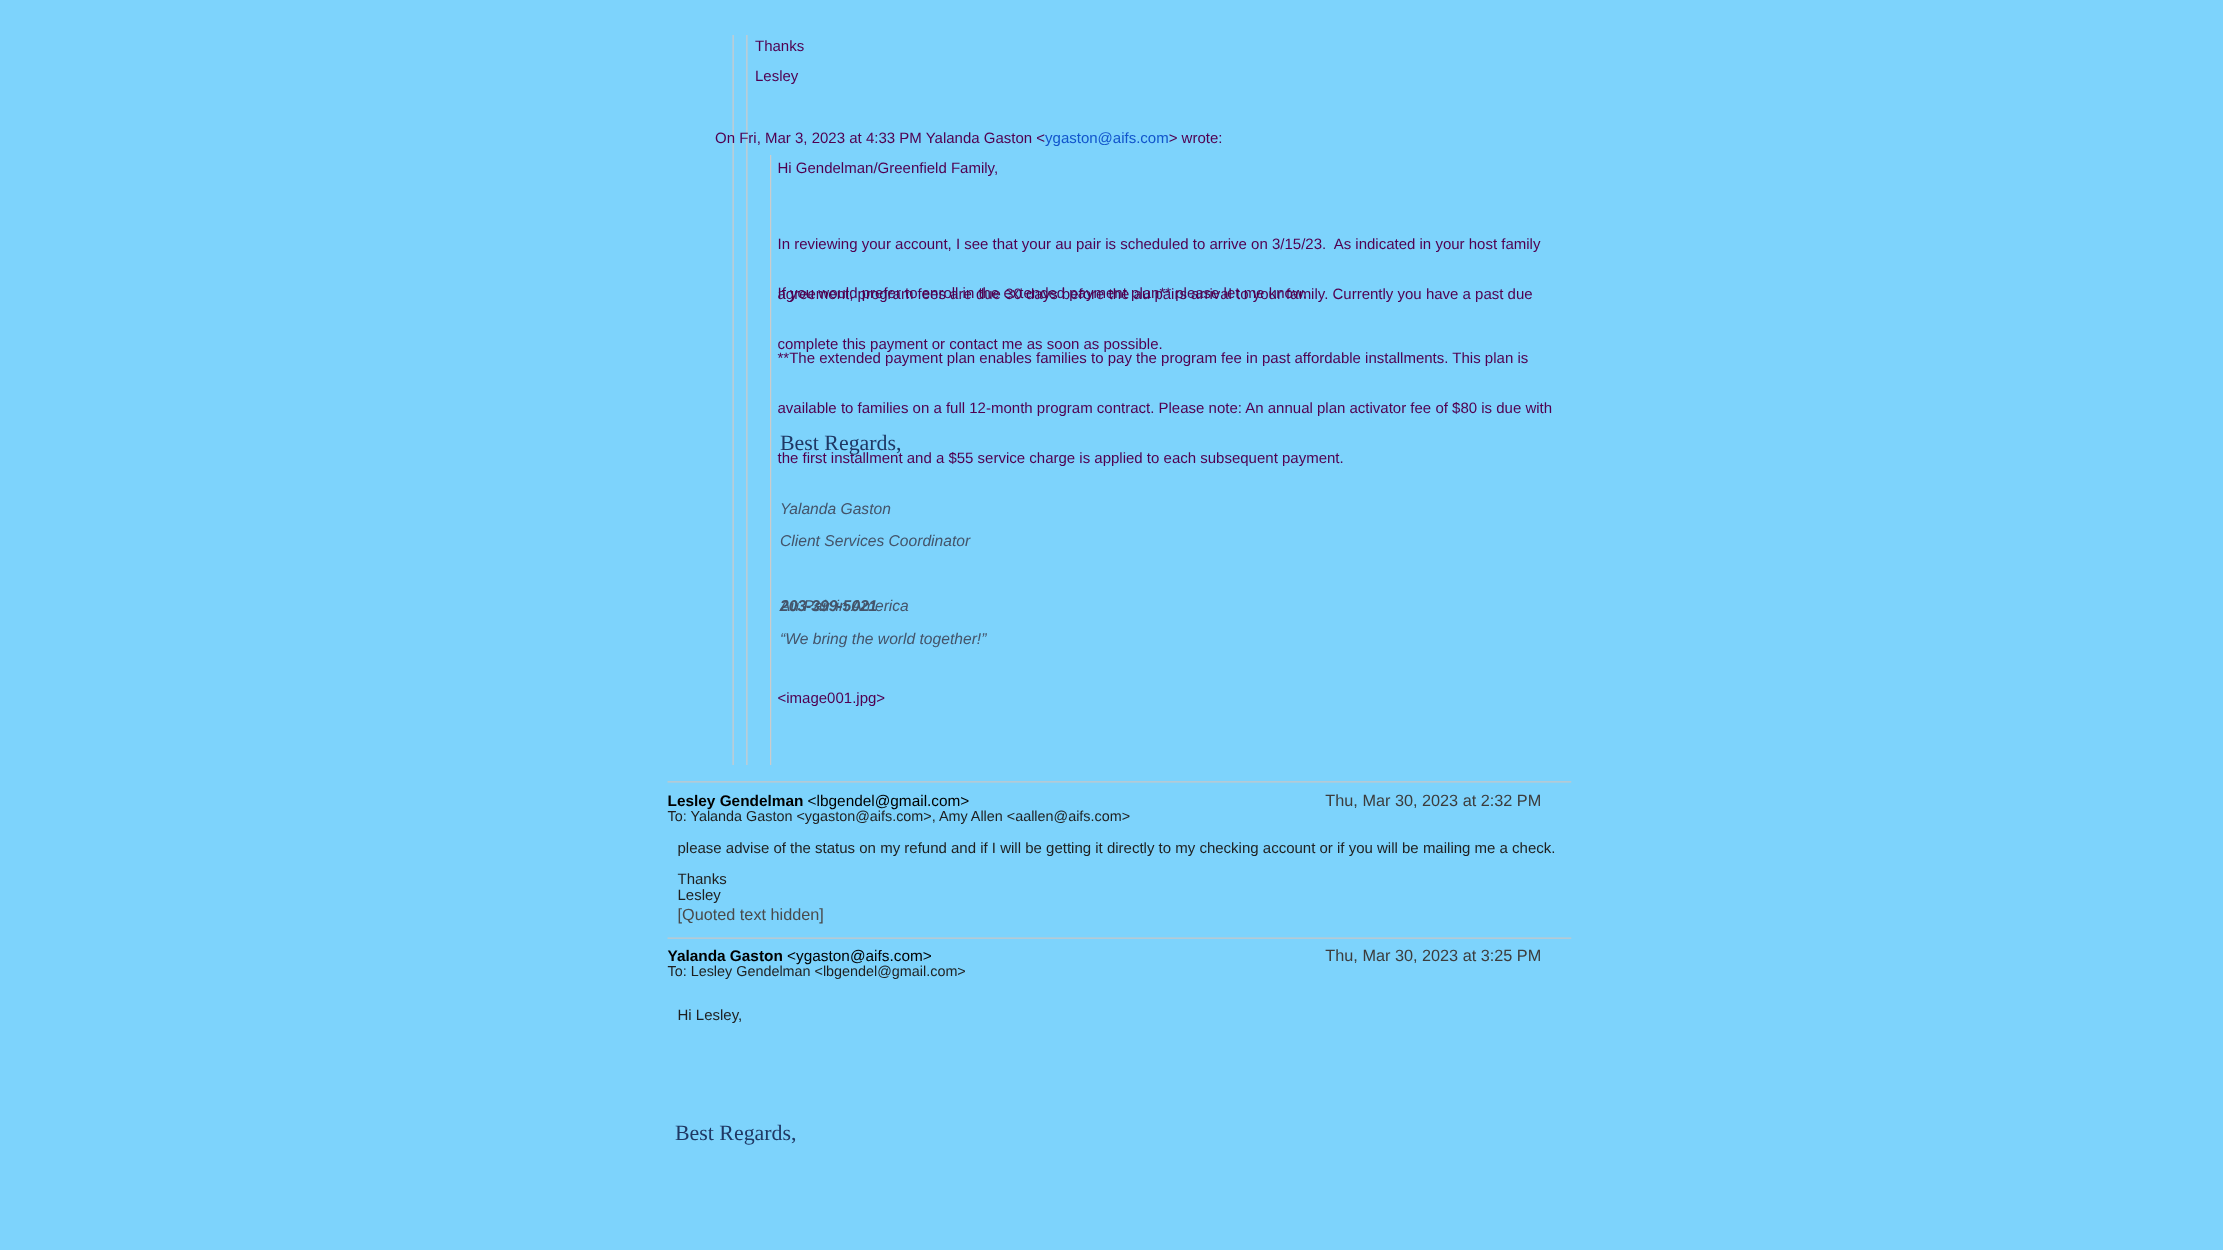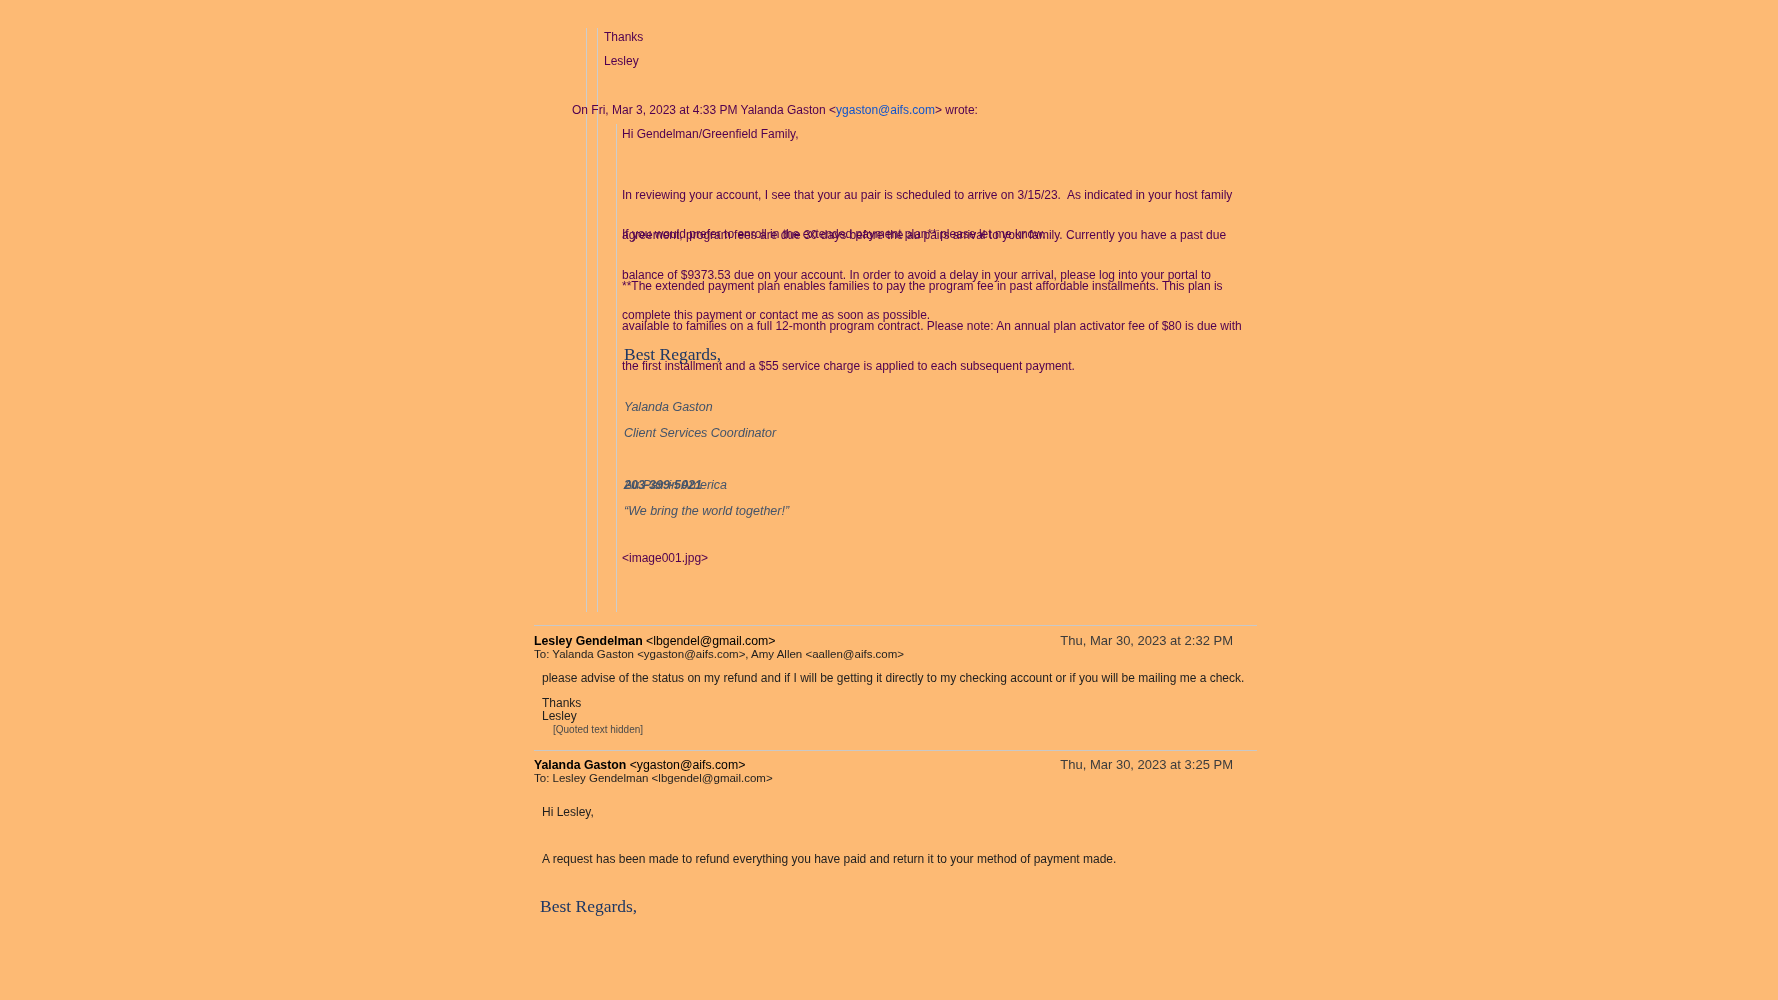--- a/index.html
+++ b/index.html
@@ -1,16 +1,16 @@
 <!DOCTYPE html>
 <html><head>
 <meta charset="utf-8">
 <style>
   html,body{margin:0;padding:0;background:#ffffff;}
-  .page{position:relative;width:1778px;height:1000px;background:#fdba74;overflow:hidden;
+  .page{position:relative;width:1778px;height:1000px;background:#7dd3fc;overflow:hidden;
         font-family:"Liberation Sans",sans-serif;color:#1f1f1f;}
   .abs{position:absolute;white-space:pre;}
   
   .qtext{font-size:12px;line-height:13.4px;color:#500050;}
   .qlink{color:#1155cc;text-decoration:none;cursor:pointer;}
   .qbar{position:absolute;width:1px;background:#cccccc;}
   
   .signoff{font-family:"Liberation Serif",serif;font-size:17.5px;color:#1f3864;}
   
   .sig{font-size:12.5px;font-style:italic;color:#44546a;}
@@ -18,42 +18,41 @@
   
   .btext{font-size:12px;line-height:13px;color:#1f1f1f;}
   
   .hdr-row{position:absolute;left:534px;width:723px;display:flex;
            justify-content:space-between;align-items:baseline;}
   .hdr-from{font-size:12.3px;color:#000000;white-space:pre;}
   .hdr-from b{font-weight:bold;}
   .hdr-date{font-size:13px;color:#3c3c3c;margin-right:24px;white-space:pre;}
   .hdr-to{font-size:11.5px;color:#1f1f1f;}
   .rule{position:absolute;left:534px;width:723px;height:1px;background:#c8c8c8;}
-  .hidden-note{font-size:10px;color:#4a4a4a;margin-left:11px;}
+  .hidden-note{font-size:13px;color:#4a4a4a;}
 </style>
 </head>
 <body>
 
 <div class="page">
 
   <div class="qbar" style="left:586px;top:28px;height:584px;"></div>
   <div class="qbar" style="left:597px;top:28px;height:584px;"></div>
   <div class="qbar" style="left:616px;top:124px;height:488px;"></div>
 
   <div class="abs qtext" style="left:604px;top:31px;">Thanks</div>
   <div class="abs qtext" style="left:604px;top:55px;">Lesley</div>
 
   <div class="abs qtext" style="left:572px;top:104px;text-align:center;"><span>On Fri, Mar 3, 2023 at 4:33 PM Yalanda Gaston &lt;</span><span class="qlink">ygaston@aifs.com</span><span>&gt; wrote:</span></div>
 
   <div class="abs qtext" style="left:622px;top:128px;">Hi Gendelman/Greenfield Family,</div>
 
   <div class="abs qtext" style="left:622px;top:162px;">
     <div>In reviewing your account, I see that your au pair is scheduled to arrive on 3/15/23.  As indicated in your host family</div>
     <div>agreement, program fees are due 30 days before the au pairs arrival to your family. Currently you have a past due</div>
-    <div>balance of $9373.53 due on your account. In order to avoid a delay in your arrival, please log into your portal to</div>
     <div>complete this payment or contact me as soon as possible.</div>
   </div>
 
   <div class="abs qtext" style="left:622px;top:228px;">If you would prefer to enroll in the extended payment plan** please let me know.</div>
 
   <div class="abs qtext" style="left:622px;top:253px;">
     <div>**The extended payment plan enables families to pay the program fee in past affordable installments. This plan is</div>
     <div>available to families on a full 12-month program contract. Please note: An annual plan activator fee of $80 is due with</div>
     <div>the first installment and a $55 service charge is applied to each subsequent payment.</div>
   </div>
@@ -83,16 +82,15 @@
 
   <div class="rule" style="top:750px;"></div>
 
   <div class="hdr-row" style="top:757px;">
     <span class="hdr-from"><b>Yalanda Gaston </b><span>&lt;ygaston@aifs.com&gt;</span></span>
     <span class="hdr-date">Thu, Mar 30, 2023 at 3:25 PM</span>
   </div>
   <div class="abs hdr-to" style="left:534px;top:772px;">To: Lesley Gendelman &lt;lbgendel@gmail.com&gt;</div>
 
   <div class="abs btext" style="left:542px;top:806px;">Hi Lesley,</div>
-  <div class="abs btext" style="left:542px;top:853px;">A request has been made to refund everything you have paid and return it to your method of payment made.</div>
   <div class="abs signoff" style="left:540px;top:896px;">Best Regards,</div>
 
 </div>
 
 </body></html>

